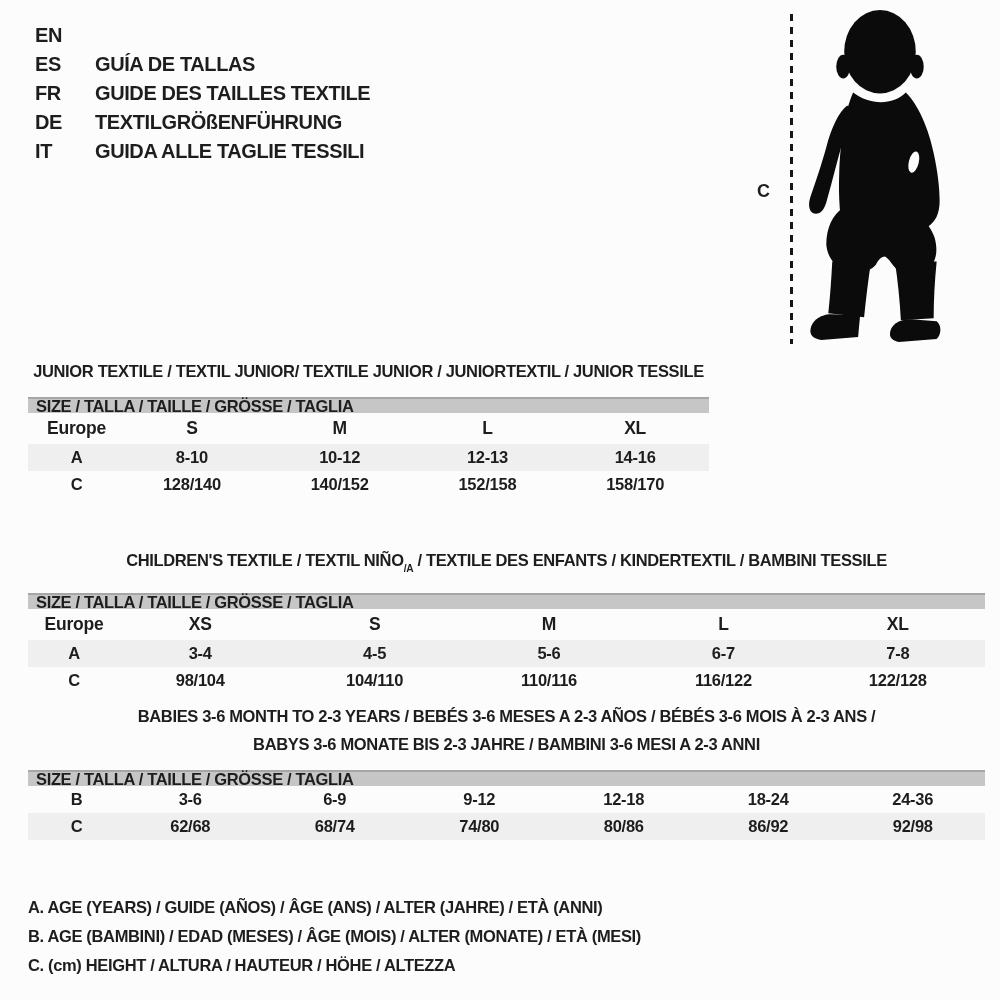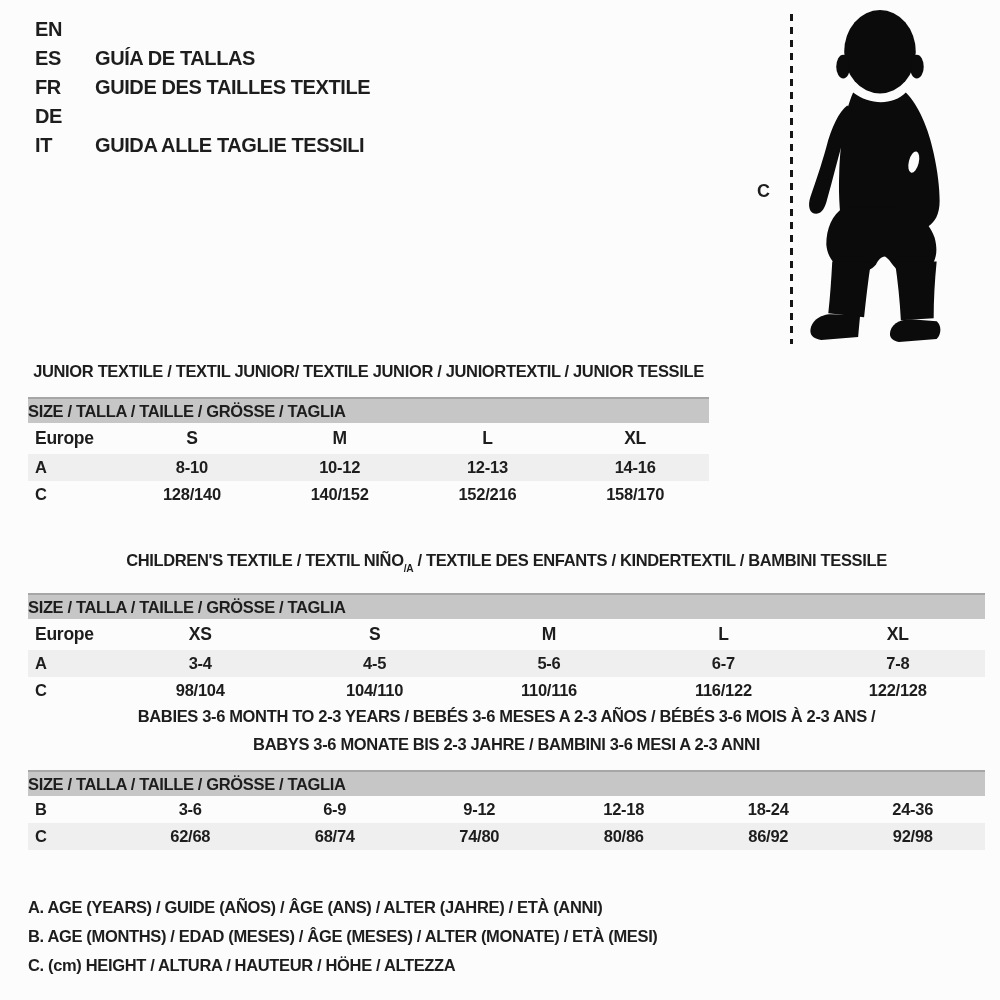--- a/index.html
+++ b/index.html
@@ -11,46 +11,46 @@
     --silhouette:#0b0b0b;
   }
   html,body{margin:0;padding:0;background:var(--page-bg);}
   .page{
     position:relative;width:1000px;height:1000px;overflow:hidden;
     background:var(--page-bg);color:var(--text);
     font-family:"Liberation Sans",sans-serif;font-weight:bold;
   }
   
   .langs{position:absolute;left:35px;top:18px;}
-  .lang-row{display:flex;height:29px;align-items:flex-start;font-size:20px;letter-spacing:-0.4px;white-space:nowrap;}
+  .lang-row{display:flex;height:29px;align-items:flex-end;font-size:20px;letter-spacing:-0.4px;white-space:nowrap;}
   .lang-code{width:60px;}
   
   .dotline{
     position:absolute;left:790px;top:14px;width:3px;height:330px;
     background:repeating-linear-gradient(to bottom,#161616 0 7px,transparent 7px 13px);
   }
   .c-label{position:absolute;left:757px;top:181px;font-size:18px;}
   .toddler{position:absolute;left:798px;top:5px;width:160px;height:343px;}
   
   .sec{position:absolute;left:28px;}
   .sec0{top:357px;width:681px;}
   .sec1{top:546px;width:957px;}
   .sec2{top:702px;width:957px;}
   .sec-title{font-size:16.5px;line-height:28px;letter-spacing:-0.35px;white-space:nowrap;text-align:center;}
   .sec-title sub{font-size:0.62em;position:relative;top:2px;}
   .tbl{margin-top:12px;}
   .band{
-    height:26px;display:flex;align-items:center;padding-left:0;box-sizing:border-box;
+    height:16px;display:flex;align-items:center;padding-left:8px;box-sizing:border-box;
     background:var(--band-bg);border-top:2px solid var(--band-border);
     font-size:16.5px;letter-spacing:-0.35px;
   }
   .row{display:grid;height:27px;align-items:center;font-size:16.5px;letter-spacing:-0.25px;}
   .row.hdr{height:31px;font-size:17.5px;}
   .row.shaded{background:var(--row-shaded-bg);}
-  .row .lbl{padding-left:7px;text-align:left;}
+  .row .lbl{padding-left:7px;text-align:center;}
   .row .val{text-align:center;}
   .t0 .row{grid-template-columns:90px repeat(4,1fr);}
   .t1 .row{grid-template-columns:85px repeat(5,1fr);}
   .t2 .row{grid-template-columns:90px repeat(6,1fr);}
   
   .notes{position:absolute;left:28px;top:893px;}
   .note{font-size:16.5px;line-height:29px;letter-spacing:-0.35px;white-space:nowrap;}
 </style>
 </head>
 <body>
@@ -64,20 +64,21 @@
       <div class="lang-row">
         <span class="lang-code">ES</span>
         <span class="lang-title">GUÍA DE TALLAS</span>
       </div>
       <div class="lang-row">
         <span class="lang-code">FR</span>
         <span class="lang-title">GUIDE DES TAILLES TEXTILE</span>
       </div>
       <div class="lang-row">
         <span class="lang-code">DE</span>
+        <span class="lang-title">TEXTILGRÖßENFÜHRUNG</span>
       </div>
       <div class="lang-row">
         <span class="lang-code">IT</span>
         <span class="lang-title">GUIDA ALLE TAGLIE TESSILI</span>
       </div>
     </div>
 
   <div class="dotline"></div>
   <div class="c-label">C</div>
 
@@ -128,21 +129,21 @@
           <span class="lbl">A</span>
           <span class="val">8-10</span>
           <span class="val">10-12</span>
           <span class="val">12-13</span>
           <span class="val">14-16</span>
         </div>
         <div class="row">
           <span class="lbl">C</span>
           <span class="val">128/140</span>
           <span class="val">140/152</span>
-          <span class="val">152/216</span>
+          <span class="val">152/158</span>
           <span class="val">158/170</span>
         </div>
       </div>
     </section>
   <section class="sec sec1" id="sec1">
       <div class="sec-title"><span>CHILDREN'S TEXTILE / TEXTIL NIÑO</span><sub>/A</sub><span> / TEXTILE DES ENFANTS / KINDERTEXTIL / BAMBINI TESSILE</span></div>
       <div class="tbl t1">
         <div class="band">SIZE / TALLA / TAILLE / GRÖSSE / TAGLIA</div>
         <div class="row hdr">
           <span class="lbl">Europe</span>
@@ -191,16 +192,16 @@
           <span class="val">74/80</span>
           <span class="val">80/86</span>
           <span class="val">86/92</span>
           <span class="val">92/98</span>
         </div>
       </div>
     </section>
 
   <div class="notes" id="notes">
       <div class="note">A. AGE (YEARS) / GUIDE (AÑOS) / ÂGE (ANS) / ALTER (JAHRE) / ETÀ (ANNI)</div>
-      <div class="note">B. AGE (MONTHS) / EDAD (MESES) / ÂGE (MESES) / ALTER (MONATE) / ETÀ (MESI)</div>
+      <div class="note">B. AGE (BAMBINI) / EDAD (MESES) / ÂGE (MOIS) / ALTER (MONATE) / ETÀ (MESI)</div>
       <div class="note">C. (cm) HEIGHT / ALTURA / HAUTEUR / HÖHE / ALTEZZA</div>
     </div>
 </div>
 
 </body></html>

